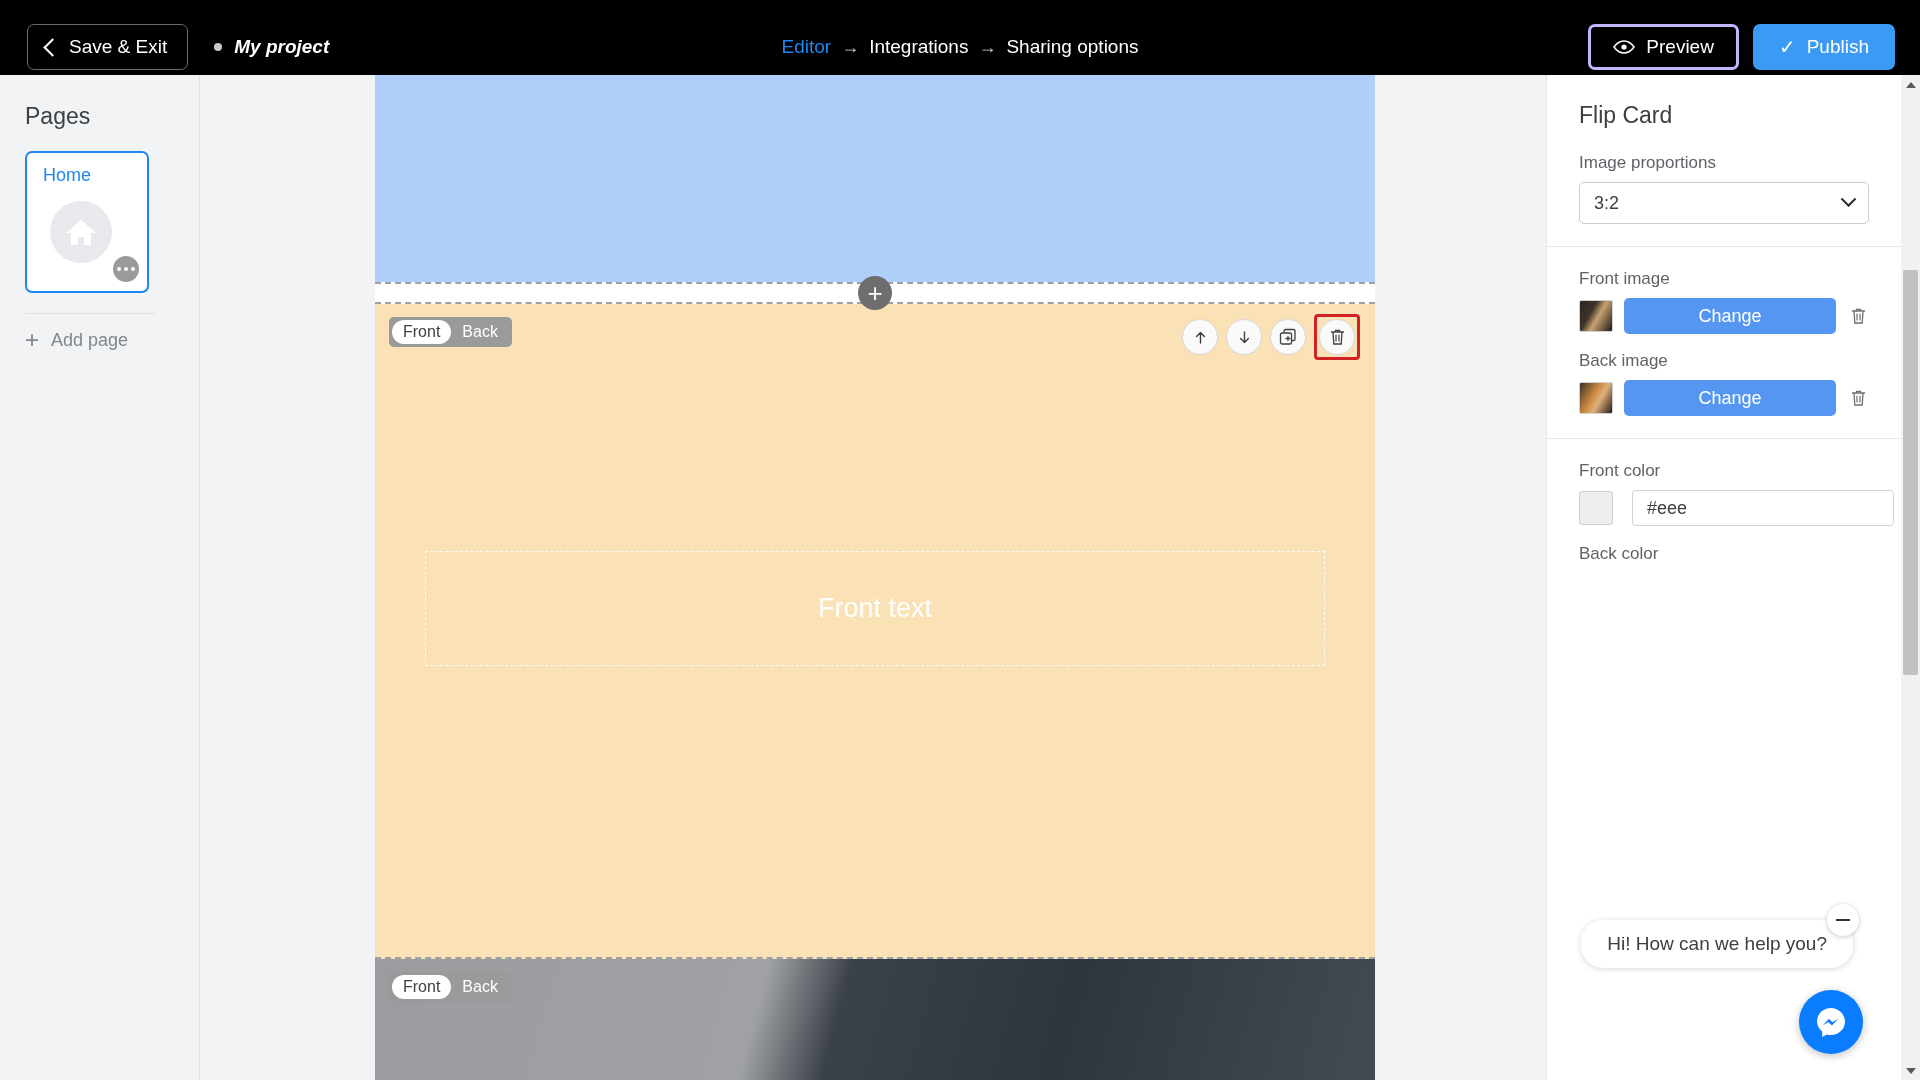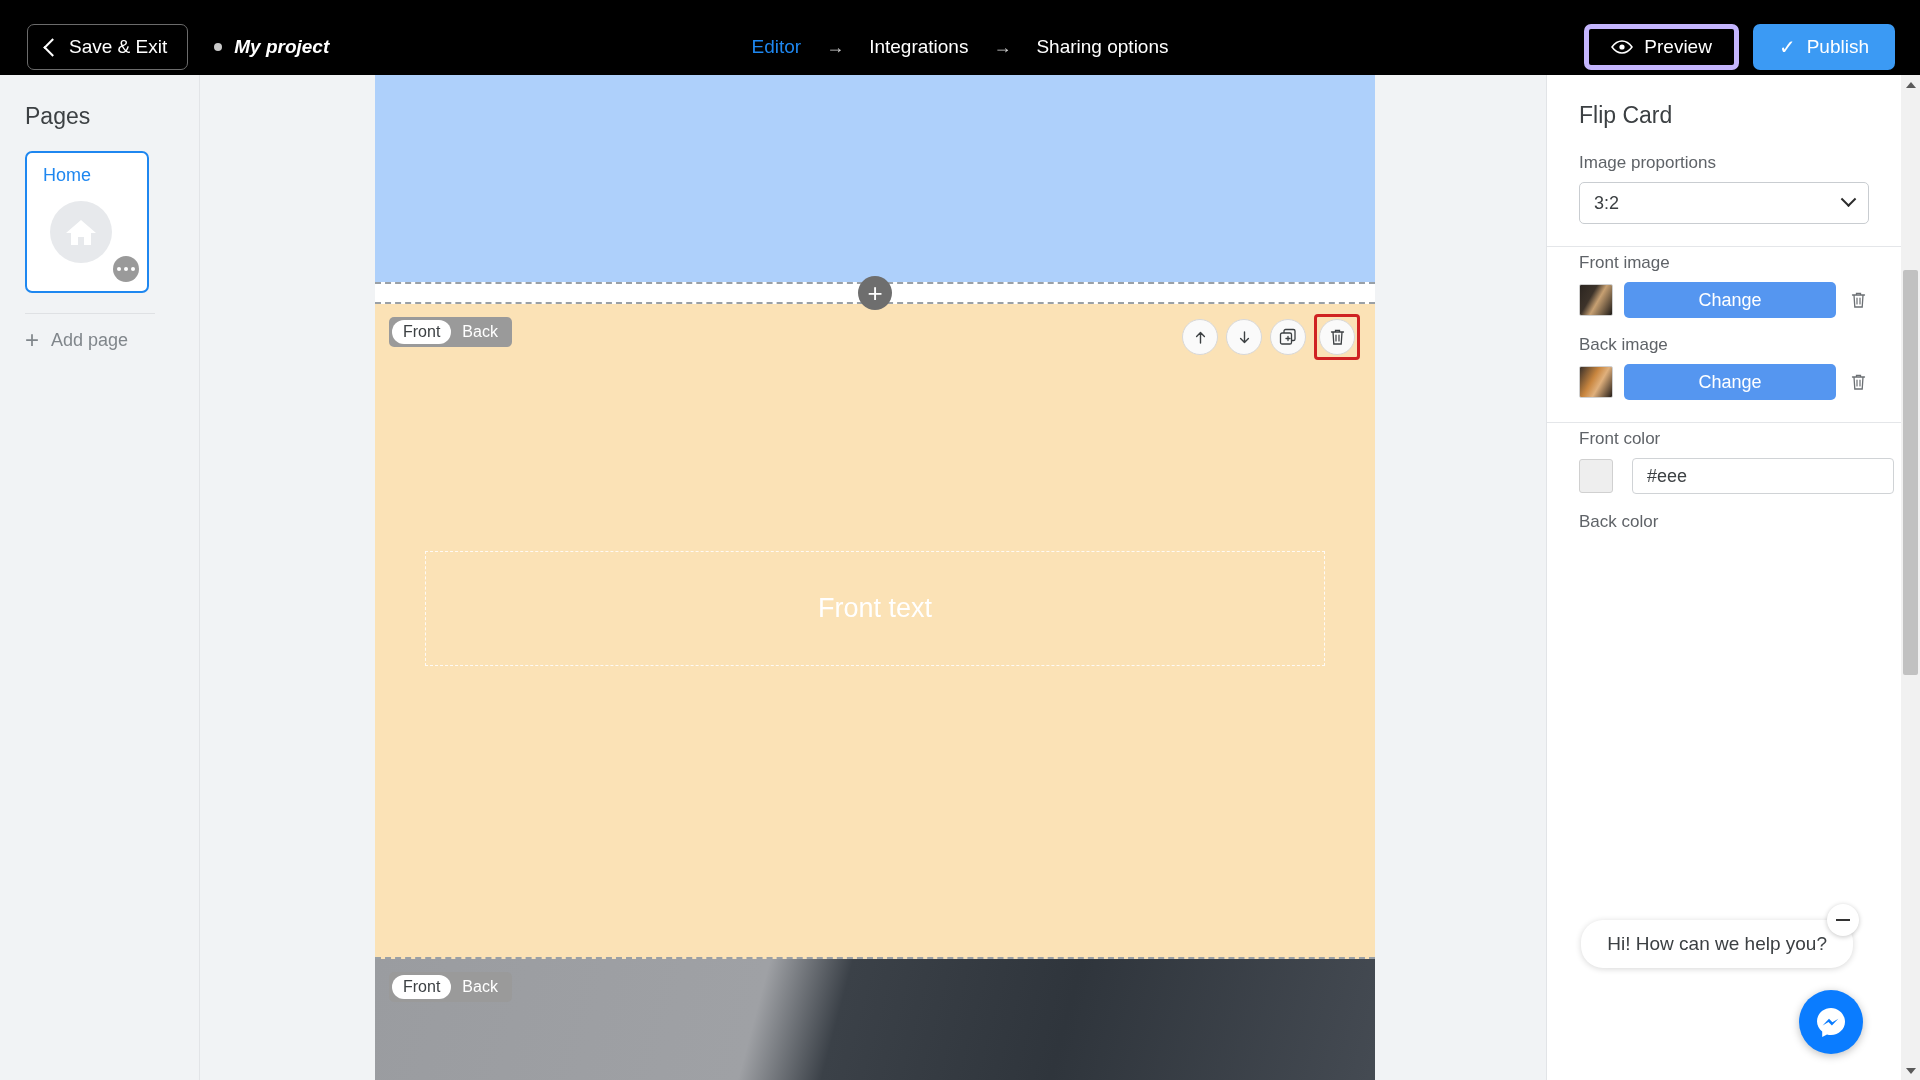--- a/index.html
+++ b/index.html
@@ -22,29 +22,29 @@
     cursor: pointer;
   }
   .chev-left { width: 13px; height: 13px; border-left: 2px solid #fff;
     border-bottom: 2px solid #fff; transform: rotate(45deg); margin-left: 4px; }
   .project-name { display: flex; align-items: center; gap: 12px; margin-left: 26px;
     color: #ffffff; font-size: 19px; font-weight: bold; font-style: italic; }
   .dot-badge { width: 8px; height: 8px; border-radius: 50%; background: #c9c9c9; }
 
   .nav-center {
     position: absolute; left: 50%; transform: translateX(-50%);
-    display: flex; align-items: center; gap: 25px; font-size: 19px;
+    display: flex; align-items: center; gap: 10px; font-size: 19px;
   }
   .nav-item { color: #ffffff; cursor: pointer; white-space: nowrap; }
   .nav-item.active { color: #1e87f0; }
   .nav-arrow { color: #cfcfcf; font-size: 18px; }
 
   .topbar-right { position: absolute; right: 25px; display: flex; align-items: center; gap: 14px; }
   .btn-preview {
-    height: 46px; padding: 0 22px; border: 5px solid #c4b5fd; border-radius: 7px;
+    height: 46px; padding: 0 22px; border: 3px solid #c4b5fd; border-radius: 7px;
     background: transparent; color: #fff; font-size: 19px;
     display: flex; align-items: center; gap: 11px; cursor: pointer;
   }
   .btn-publish {
     height: 46px; padding: 0 26px; border: none; border-radius: 7px;
     background: #3b9af4; color: #fff; font-size: 19px;
     display: flex; align-items: center; gap: 11px; cursor: pointer;
   }
   .check-glyph { font-size: 20px; }
 
@@ -125,21 +125,21 @@
   }
   .front-text { color: #ffffff; font-size: 27px; }
 
   
   .right-panel {
     position: absolute; top: 75px; right: 19px; width: 355px; height: 1005px;
     background: #ffffff; border-left: 1px solid #e2e4e7;
   }
   .panel-title { margin: 27px 0 0 32px; font-size: 23px; color: #3c4043; }
   .panel-section { padding: 0 32px; }
-  .panel-divider { border-top: 1px solid #e4e6e9; margin-top: 22px; padding-top: 6px; }
+  .panel-divider { border-top: 1px solid #e4e6e9; margin-top: 22px; padding-top: 22px; }
   .field-label { font-size: 17px; color: #5f6368; margin-bottom: 9px; }
   .select-box {
     height: 42px; border: 1px solid #c9cdd1; border-radius: 5px; display: flex;
     align-items: center; justify-content: space-between; padding: 16px 14px;
     font-size: 18px; color: #3c4043; cursor: pointer;
   }
   .chev-down { width: 11px; height: 11px; border-right: 2.5px solid #2c2c2c;
     border-bottom: 2.5px solid #2c2c2c; transform: rotate(45deg) translate(-3px,-3px); }
 
   .img-row { display: flex; align-items: center; gap: 11px; margin-bottom: 17px; }

